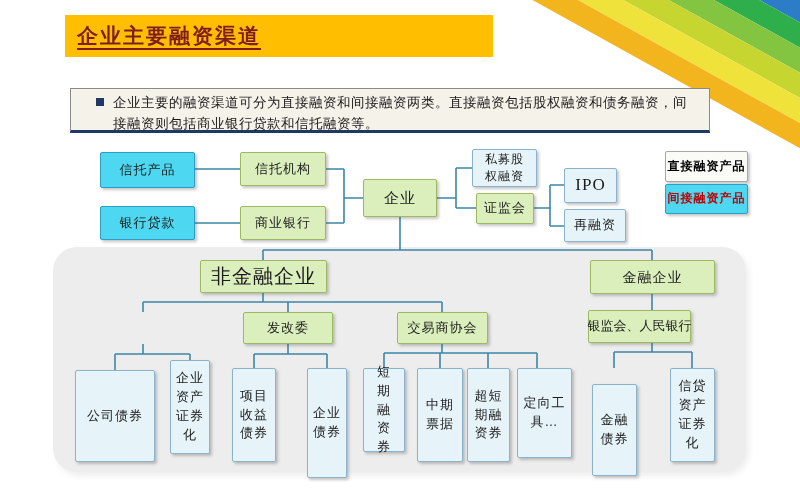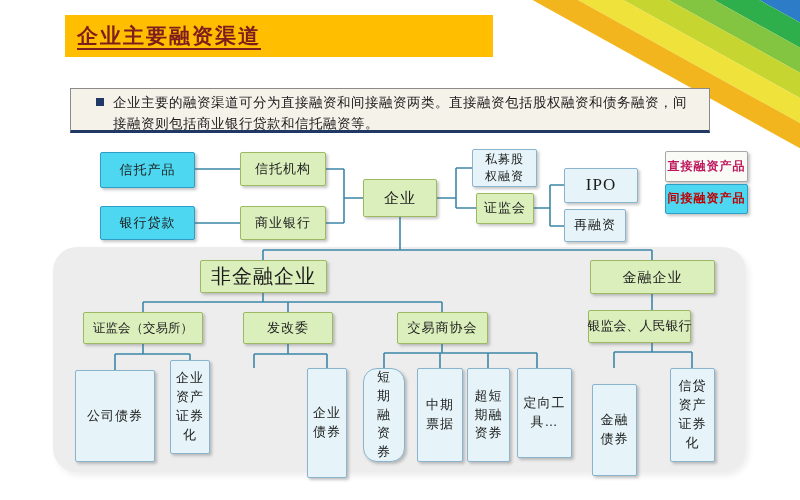--- a/index.html
+++ b/index.html
@@ -40,21 +40,21 @@
   
   .node{
     position:absolute;display:flex;align-items:center;justify-content:center;text-align:center;
     font-size:13px;letter-spacing:1px;line-height:1.45;border:1px solid;border-radius:2px;
     box-sizing:border-box;box-shadow:2px 2px 3px rgba(90,90,90,0.35);z-index:3;color:#1c1c1c;
   }
   .nowrap{white-space:nowrap;}
   .green{background:#DBEFBD;border-color:#9DBA62;}
   .cyan{background:#4DD7F0;border-color:#2D9EC6;}
   .blue{background:#E6F4F9;border-color:#8AB4CE;}
-  .legend-direct{background:#FAFAF6;border-color:#A8A8A8;color:#be185d;font-weight:bold;font-size:12px;}
+  .legend-direct{background:#FAFAF6;border-color:#A8A8A8;color:#000000;font-weight:bold;font-size:12px;}
   .legend-indirect{background:#4DD7F0;border-color:#2D9EC6;color:#C00000;font-weight:bold;font-size:12px;}
   .ipo-font{font-family:"Liberation Serif","DejaVu Serif",serif;font-size:17px;letter-spacing:1px;}
   svg.wires{position:absolute;left:0;top:0;z-index:2;pointer-events:none;}
 </style>
 </head>
 <body>
 
 <div class="slide">
 
   <div class="ribbon">
@@ -96,37 +96,37 @@
       M652 343 V352  M614 352 H692  M614 352 V368  M692 352 V368"></path>
   </svg>
 
   <div class="node cyan nowrap" style="left:100px;top:152px;width:95px;height:36px;">信托产品</div>
   <div class="node cyan nowrap" style="left:100px;top:206px;width:95px;height:34px;">银行贷款</div>
   <div class="node green nowrap" style="left:240px;top:152px;width:86px;height:34px;">信托机构</div>
   <div class="node green nowrap" style="left:240px;top:206px;width:86px;height:34px;">商业银行</div>
   <div class="node green nowrap" style="left:363px;top:179px;width:74px;height:38px;font-size:15px;">企业</div>
   <div class="node blue" style="left:472px;top:149px;width:65px;height:38px;font-size:12px;padding:0 8px;">私募股权融资</div>
   <div class="node green nowrap" style="left:476px;top:193px;width:58px;height:31px;">证监会</div>
-  <div class="node blue ipo-font nowrap" style="left:564px;top:168px;width:74px;height:35px;">IPO</div>
+  <div class="node blue ipo-font nowrap" style="left:564px;top:168px;width:53px;height:35px;">IPO</div>
   <div class="node blue nowrap" style="left:564px;top:209px;width:62px;height:33px;">再融资</div>
 
   <div class="node legend-direct nowrap" style="left:665px;top:151px;width:83px;height:31px;">直接融资产品</div>
   <div class="node legend-indirect nowrap" style="left:665px;top:184px;width:83px;height:30px;">间接融资产品</div>
 
   <div class="node green nowrap" style="left:200px;top:260px;width:127px;height:33px;font-size:20px;">非金融企业</div>
   <div class="node green nowrap" style="left:590px;top:260px;width:125px;height:34px;font-size:14px;">金融企业</div>
 
-  <div class="node green nowrap" style="left:83px;top:312px;width:120px;height:32px;font-size:12.5px;letter-spacing:0;">证监会（交易所）</div>
   <div class="node green nowrap" style="left:243px;top:312px;width:90px;height:32px;">发改委</div>
   <div class="node green nowrap" style="left:397px;top:312px;width:91px;height:32px;">交易商协会</div>
   <div class="node green nowrap" style="left:588px;top:310px;width:103px;height:33px;letter-spacing:0;">银监会、人民银行</div>
 
   <div class="node blue nowrap" style="left:75px;top:370px;width:80px;height:92px;">公司债券</div>
   <div class="node blue" style="left:170px;top:360px;width:40px;height:94px;padding:0 4px;">企业资产证券化</div>
+  <div class="node blue" style="left:232px;top:368px;width:44px;height:94px;padding:0 6px;">项目收益债券</div>
   <div class="node blue" style="left:307px;top:368px;width:40px;height:110px;padding:0 4px;">企业债券</div>
-  <div class="node blue" style="left:363px;top:368px;width:42px;height:94px;padding:0 14px;border-radius:14px;">短期融资券</div>
+  <div class="node blue" style="left:363px;top:368px;width:42px;height:84px;padding:0 14px;">短期融资券</div>
   <div class="node blue" style="left:417px;top:368px;width:46px;height:94px;padding:0 7px;">中期票据</div>
   <div class="node blue" style="left:467px;top:368px;width:43px;height:94px;padding:0 5px;">超短期融资券</div>
   <div class="node blue" style="left:517px;top:368px;width:55px;height:90px;padding:0 4px;">定向工具…</div>
   <div class="node blue" style="left:592px;top:384px;width:45px;height:92px;padding:0 6px;">金融债券</div>
   <div class="node blue" style="left:670px;top:368px;width:45px;height:94px;padding:0 6px;">信贷资产证券化</div>
 
 </div>
 
 </body></html>

